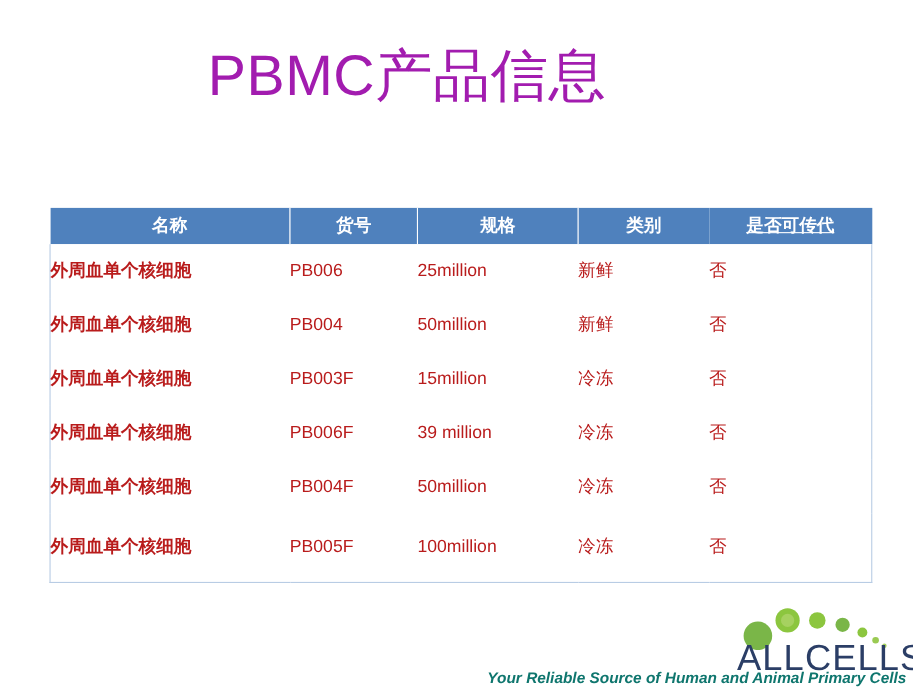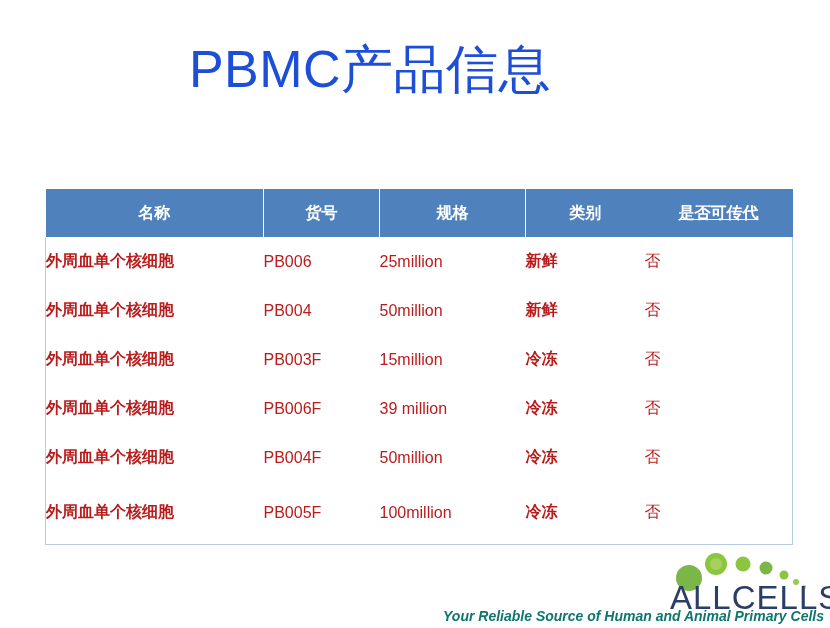--- a/index.html
+++ b/index.html
@@ -18,40 +18,40 @@
   
   .slide-title {
     position: absolute;
     left: 0;
     top: 38px;
     width: 740px;
     text-align: center;
     font-size: 52px;
     line-height: 62px;
     font-weight: 400;
-    color: #1d4ed8;
+    color: #a21caf;
     letter-spacing: 0.5px;
     white-space: nowrap;
   }
 
   
   .product-table {
     position: absolute;
     left: 45px;
     top: 189px;
     width: 747px;
     border-collapse: collapse;
     table-layout: fixed;
   }
   .product-table thead th {
     background: #4f81bd;
     color: #ffffff;
     font-size: 16px;
     font-weight: bold;
-    height: 48px;
+    height: 33px;
     padding: 0;
     text-align: center;
     vertical-align: middle;
     border-right: 1px solid #ffffff;
     box-sizing: border-box;
   }
   .product-table thead th:last-child {
     border-right: none;
     text-decoration: underline;
   }
@@ -83,21 +83,21 @@
     height: 62px;
   }
 
   td.c-name {
     font-weight: bold;
     padding-left: 27px;
     white-space: nowrap;
   }
   td.c-code  { padding-left: 34px; }
   td.c-spec  { padding-left: 36px; margin-left: 34px; }
-  td.c-cat   { padding-left: 29px; font-weight: bold; }
+  td.c-cat   { padding-left: 29px; }
   td.c-pass  { padding-left: 28px; }
 
   
   col.w-name { width: 218px; }
   col.w-code { width: 116px; }
   col.w-spec { width: 146px; }
   col.w-cat  { width: 119px; }
   col.w-pass { width: 148px; }
 
   

